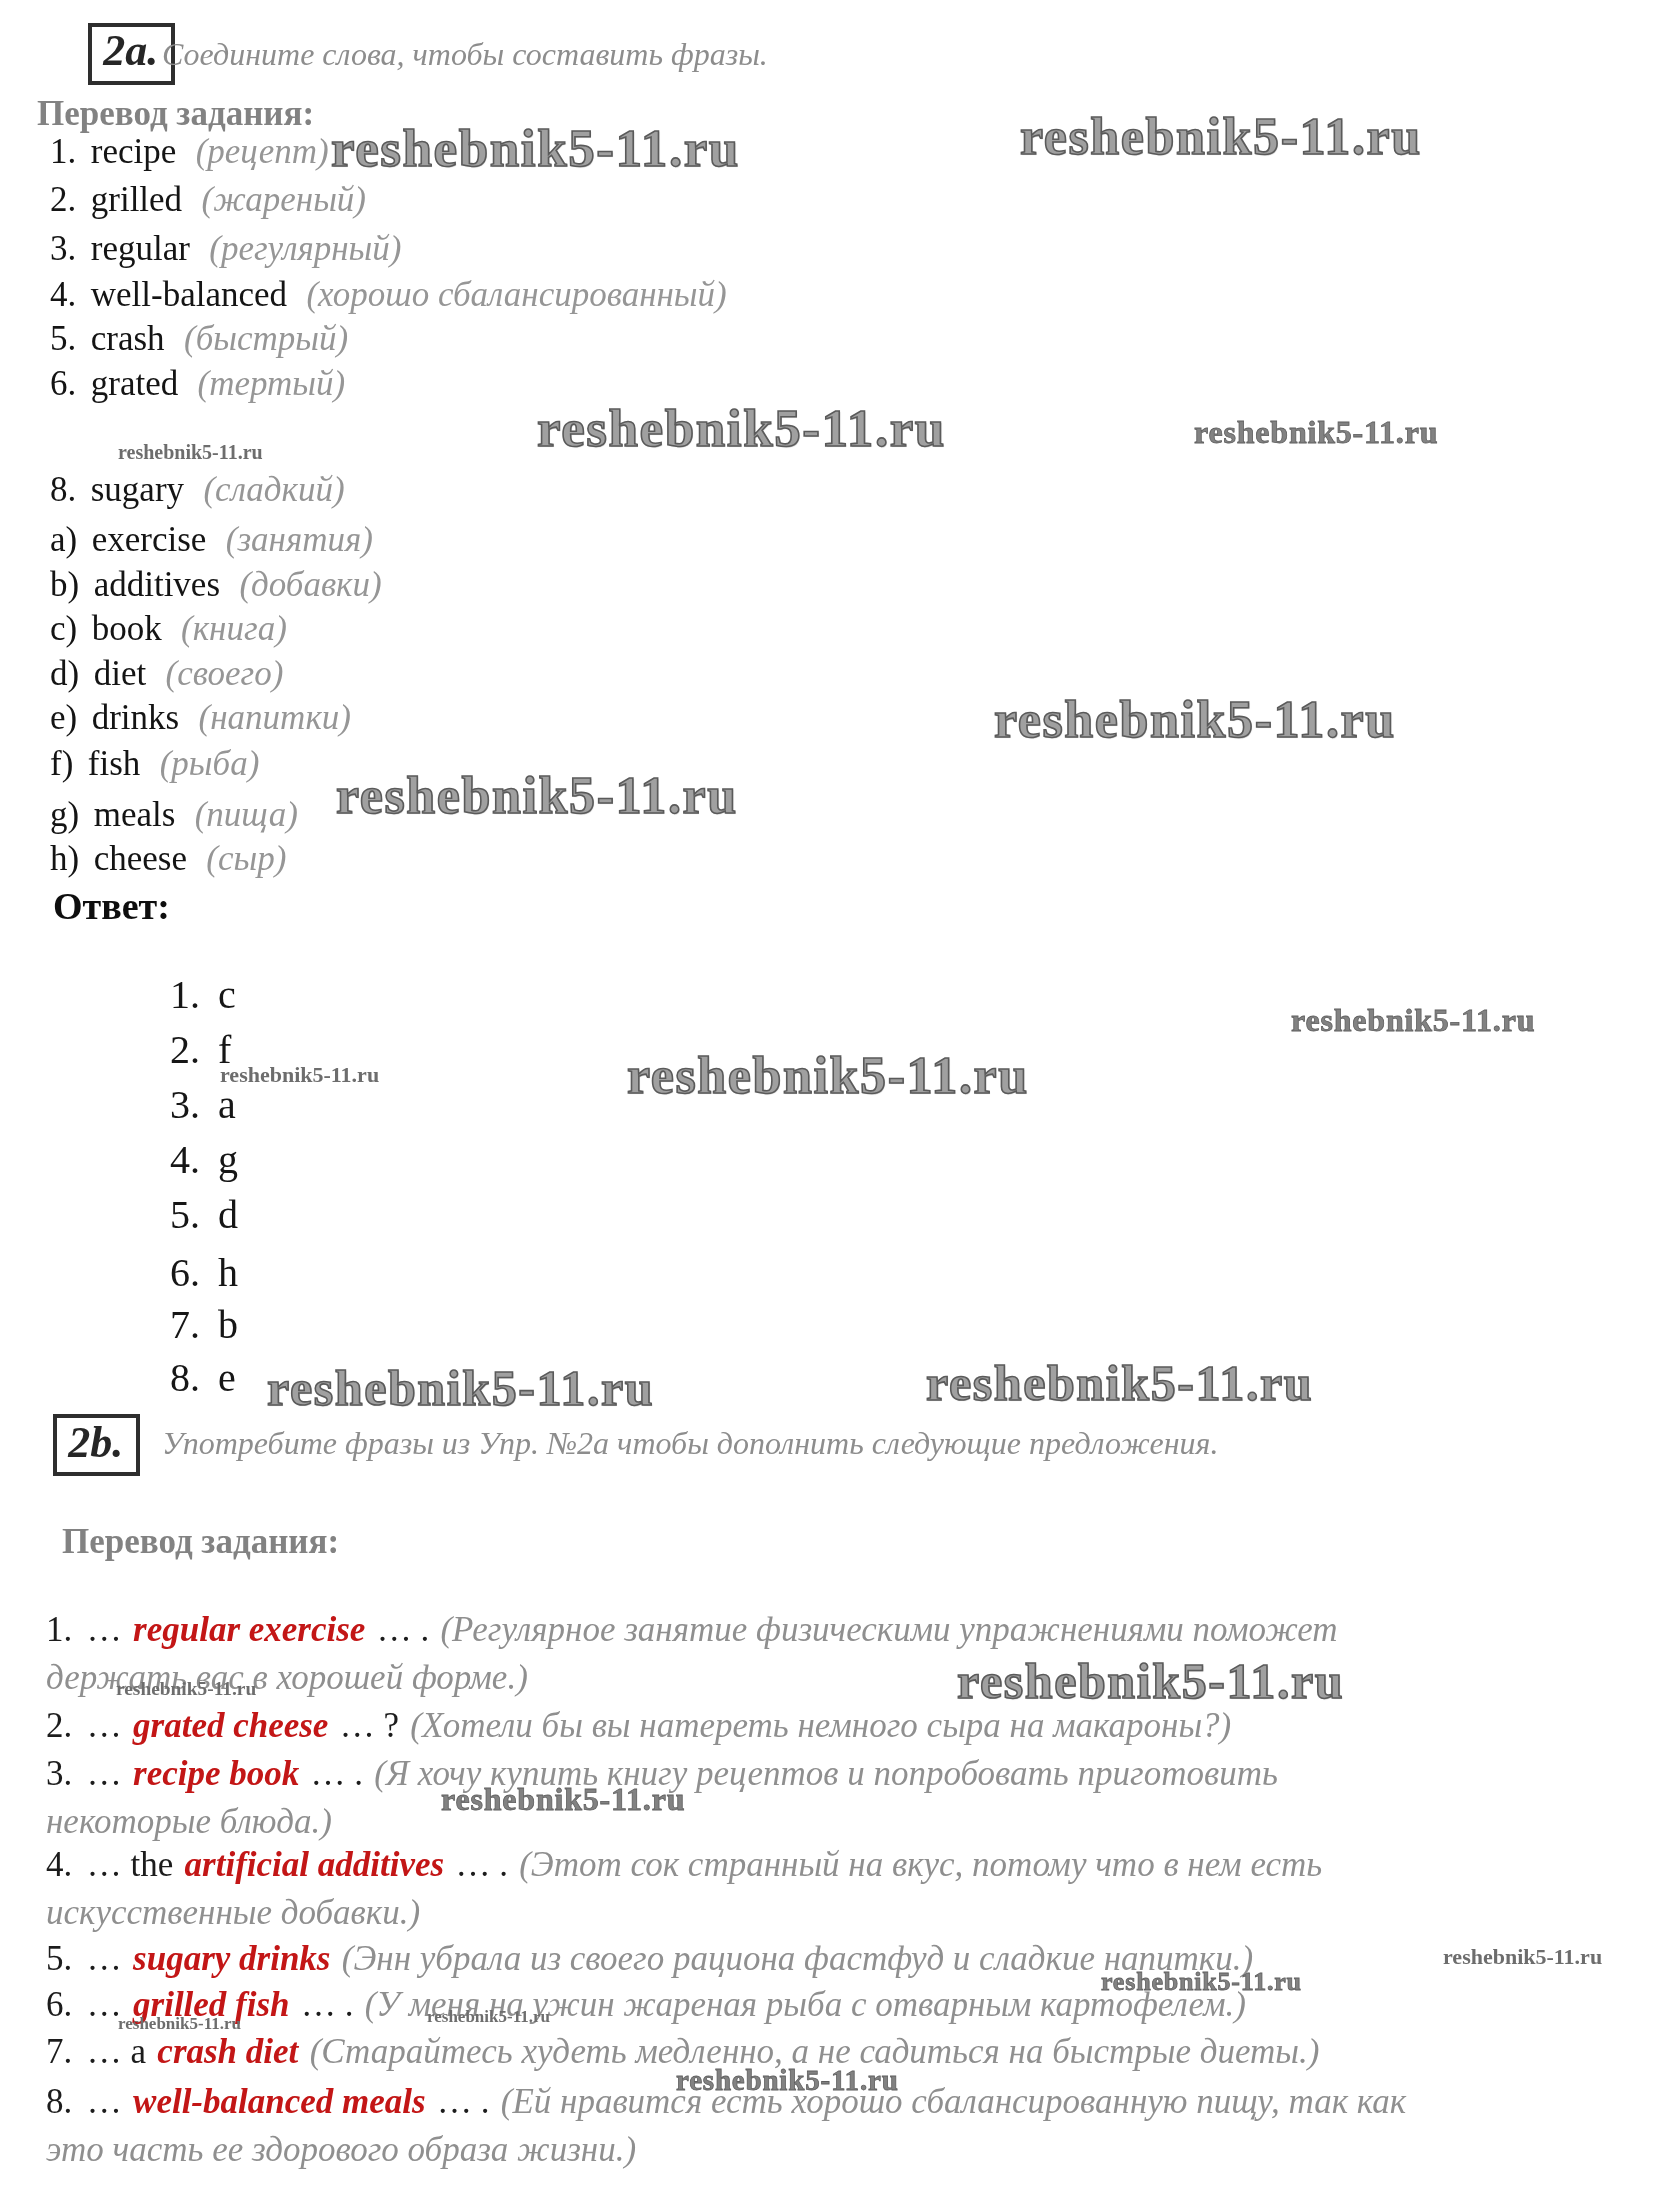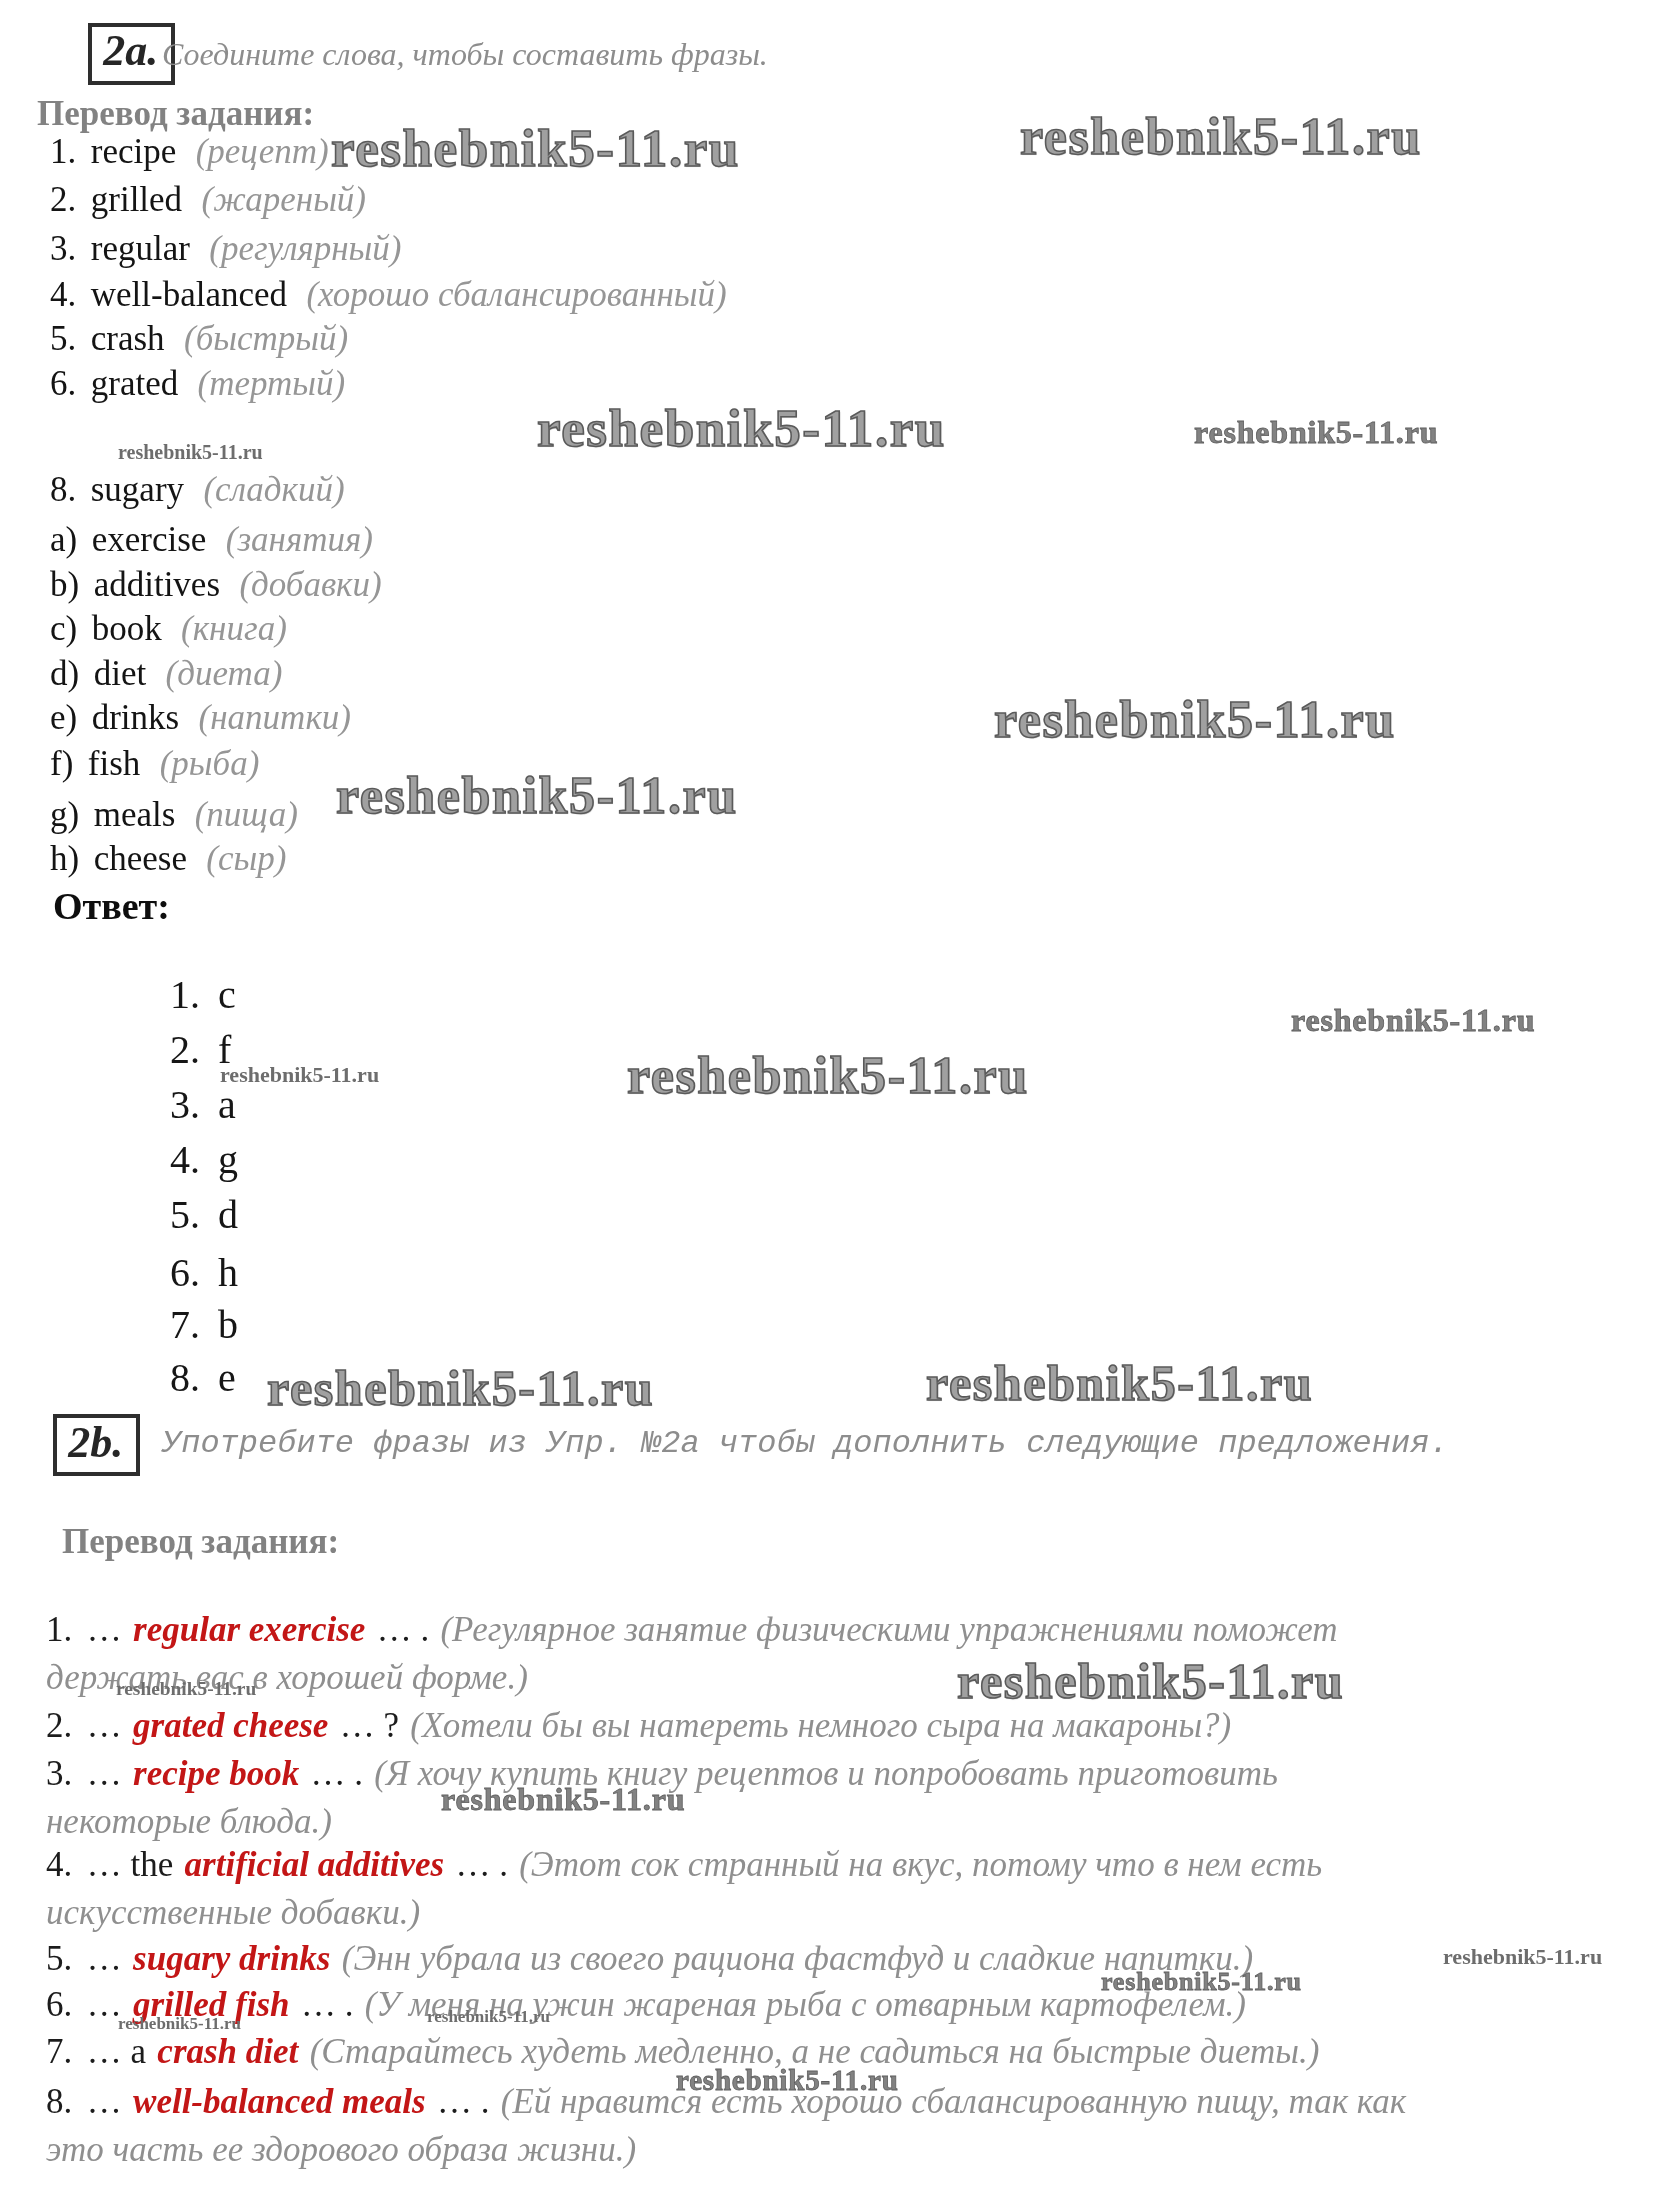--- a/index.html
+++ b/index.html
@@ -40,41 +40,41 @@
   <div class="vline" style="left:50px;top:180px;"><span class="num">2.</span><span class="word">grilled</span><span class="trans">(жареный)</span></div>
   <div class="vline" style="left:50px;top:229px;"><span class="num">3.</span><span class="word">regular</span><span class="trans">(регулярный)</span></div>
   <div class="vline" style="left:50px;top:275px;"><span class="num">4.</span><span class="word">well-balanced</span><span class="trans">(хорошо сбалансированный)</span></div>
   <div class="vline" style="left:50px;top:319px;"><span class="num">5.</span><span class="word">crash</span><span class="trans">(быстрый)</span></div>
   <div class="vline" style="left:50px;top:364px;"><span class="num">6.</span><span class="word">grated</span><span class="trans">(тертый)</span></div>
   <div class="vline" style="left:50px;top:470px;"><span class="num">8.</span><span class="word">sugary</span><span class="trans">(сладкий)</span></div>
 
   <div class="vline" style="left:50px;top:520px;"><span class="num">a)</span><span class="word">exercise</span><span class="trans">(занятия)</span></div>
   <div class="vline" style="left:50px;top:565px;"><span class="num">b)</span><span class="word">additives</span><span class="trans">(добавки)</span></div>
   <div class="vline" style="left:50px;top:609px;"><span class="num">c)</span><span class="word">book</span><span class="trans">(книга)</span></div>
-  <div class="vline" style="left:50px;top:654px;"><span class="num">d)</span><span class="word">diet</span><span class="trans">(диета)</span></div>
+  <div class="vline" style="left:50px;top:654px;"><span class="num">d)</span><span class="word">diet</span><span class="trans">(своего)</span></div>
   <div class="vline" style="left:50px;top:698px;"><span class="num">e)</span><span class="word">drinks</span><span class="trans">(напитки)</span></div>
   <div class="vline" style="left:50px;top:744px;"><span class="num">f)</span><span class="word">fish</span><span class="trans">(рыба)</span></div>
   <div class="vline" style="left:50px;top:795px;"><span class="num">g)</span><span class="word">meals</span><span class="trans">(пища)</span></div>
   <div class="vline" style="left:50px;top:839px;"><span class="num">h)</span><span class="word">cheese</span><span class="trans">(сыр)</span></div>
 
   <div class="otvet" style="left:53px;top:884px;">Ответ:</div>
 
   <div class="ansline" style="left:170px;top:971px;"><span>1.</span><span class="aletter">c</span></div>
   <div class="ansline" style="left:170px;top:1026px;"><span>2.</span><span class="aletter">f</span></div>
   <div class="ansline" style="left:170px;top:1081px;"><span>3.</span><span class="aletter">a</span></div>
   <div class="ansline" style="left:170px;top:1136px;"><span>4.</span><span class="aletter">g</span></div>
   <div class="ansline" style="left:170px;top:1191px;"><span>5.</span><span class="aletter">d</span></div>
   <div class="ansline" style="left:170px;top:1249px;"><span>6.</span><span class="aletter">h</span></div>
   <div class="ansline" style="left:170px;top:1301px;"><span>7.</span><span class="aletter">b</span></div>
   <div class="ansline" style="left:170px;top:1354px;"><span>8.</span><span class="aletter">e</span></div>
 
   <div class="exbox" style="left:53px;top:1414px;">
     <span>2b.</span>
   </div>
-  <div class="tasktext" style="left:162px;top:1425px;font-family:Liberation Mono, monospace;">Употребите фразы из Упр. №2а чтобы дополнить следующие предложения.</div>
+  <div class="tasktext" style="left:162px;top:1425px;">Употребите фразы из Упр. №2а чтобы дополнить следующие предложения.</div>
   <div class="perevod" style="left:62px;top:1522px;">Перевод задания:</div>
 
   <div class="sline" style="left:46px;top:1606px;"><span class="num">1.</span><span>…</span><span class="sphrase">regular exercise</span><span>… .</span><span class="strans">(Регулярное занятие физическими упражнениями поможет</span><br><span class="strans" style="margin-left:0;">держать вас в хорошей форме.)</span></div>
 
   <div class="sline" style="left:46px;top:1702px;"><span class="num">2.</span><span>…</span><span class="sphrase">grated cheese</span><span>… ?</span><span class="strans">(Хотели бы вы натереть немного сыра на макароны?)</span></div>
 
   <div class="sline" style="left:46px;top:1750px;"><span class="num">3.</span><span>…</span><span class="sphrase">recipe book</span><span>… .</span><span class="strans">(Я хочу купить книгу рецептов и попробовать приготовить</span><br><span class="strans" style="margin-left:0;">некоторые блюда.)</span></div>
 
   <div class="sline" style="left:46px;top:1841px;"><span class="num">4.</span><span>… the</span><span class="sphrase">artificial additives</span><span>… .</span><span class="strans">(Этот сок странный на вкус, потому что в нем есть</span><br><span class="strans" style="margin-left:0;">искусственные добавки.)</span></div>
 

